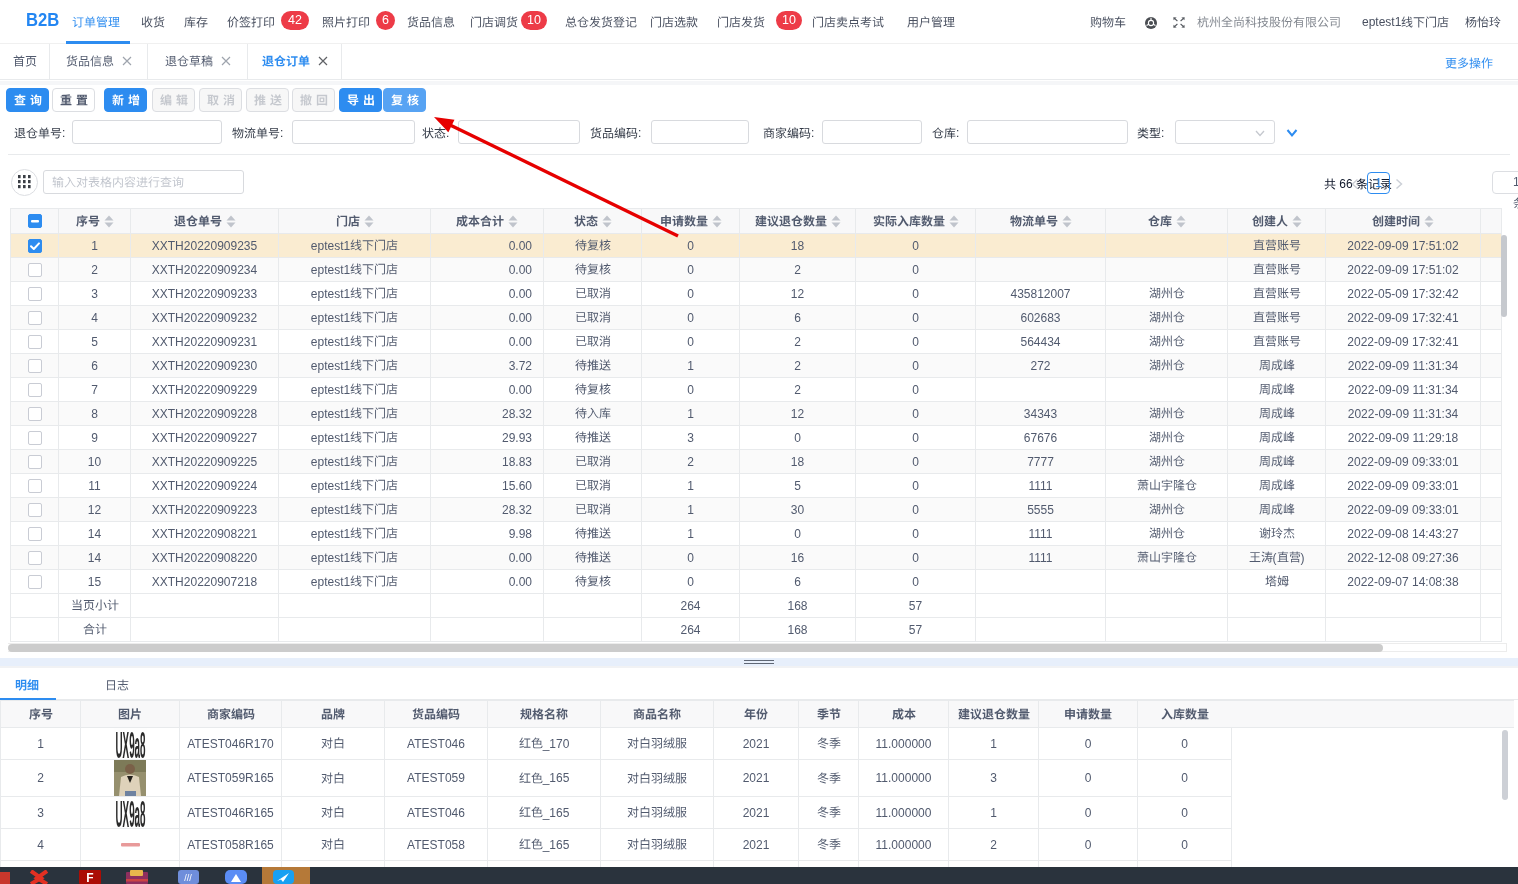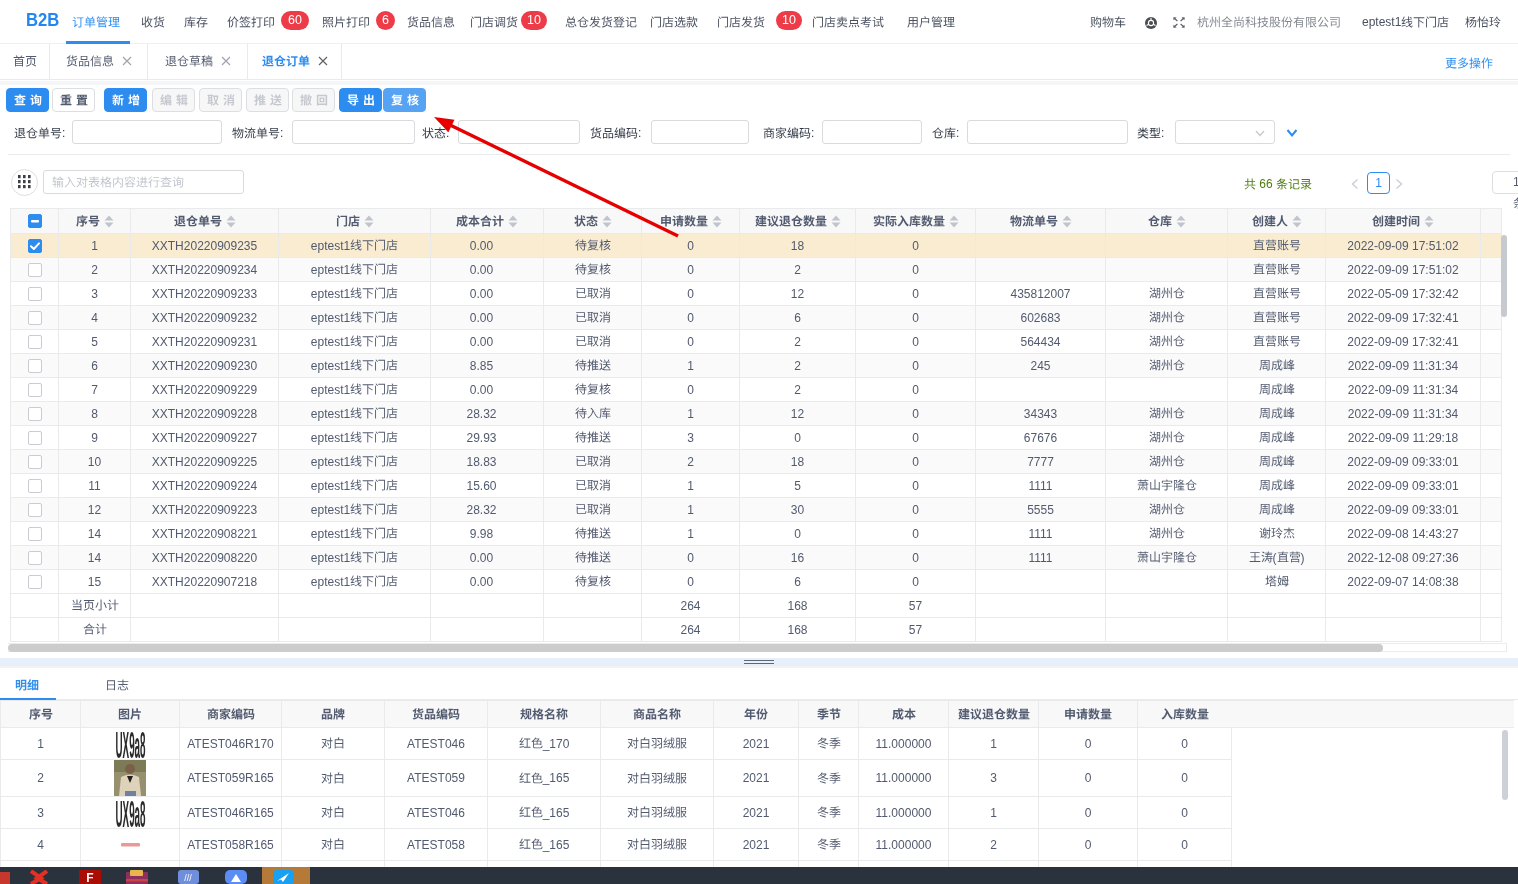--- a/index.html
+++ b/index.html
@@ -14,21 +14,21 @@
 .btn-dis{background:#f7f7f7;color:#c5c8ce;border:1px solid #dcdee2}
 .btn-l{background:#57a3f3;color:#fff;border:1px solid #57a3f3}
 .inp{position:absolute;height:24px;border:1px solid #d8dade;border-radius:3px;background:#fff;top:120px}
 .lbl{position:absolute;top:126px;color:#333a47}
 table{border-collapse:collapse;table-layout:fixed}
 .mt td,.mt th{border:1px solid #e8eaec;overflow:hidden;white-space:nowrap;font-weight:normal}
 .mt th{background:#f8f8f9;height:25px}
 .mt td{height:24px;text-align:center}
 .mt .str td{background:#fafafa}
 .mt .sel td{background:#faecd1}
-.mt td.rt{padding-right:11px}
+.mt td.rt{text-align:right;padding-right:11px}
 .dt td,.dt th{border:1px solid #e8eaec;overflow:hidden;white-space:nowrap;font-weight:normal;text-align:center}
 .dt th{background:#f8f8f9;height:27px}
 .dt td{height:32px}
 </style></head><body>
 <div class="abs" style="left:0;top:0;width:1518px;height:44px;background:#fff;border-bottom:1px solid #f0f0f0"></div>
 <div class="abs" style="left:26px;top:9px;font-weight:bold;font-size:19px;color:#2386f2;transform:scaleX(.875);transform-origin:0 0">B2B</div>
 <div class="abs" style="left:72px;top:15px;color:#2d8cf0"><svg class="zh" width="48" height="12" style="vertical-align:-1.5px;" viewBox="0 0 48 12">
       <g transform="translate(0,10.5) scale(0.012000,-0.012000)" fill="currentColor">
         <use href="#r8ba2" x="0"></use>
         <use href="#r5355" x="1000"></use>
@@ -118,21 +118,21 @@
     </svg></div>
 <div class="abs" style="left:907px;top:15px;color:#495060"><svg class="zh" width="48" height="12" style="vertical-align:-1.5px;" viewBox="0 0 48 12">
       <g transform="translate(0,10.5) scale(0.012000,-0.012000)" fill="currentColor">
         <use href="#r7528" x="0"></use>
         <use href="#r6237" x="1000"></use>
         <use href="#r7ba1" x="2000"></use>
         <use href="#r7406" x="3000"></use>
       </g>
     </svg></div>
 <div class="abs" style="left:66px;top:41px;width:64px;height:3px;background:#2d8cf0"></div>
-<div class="abs" style="left:281px;top:11px;width:28px;height:19px;background:#ed3b47;border-radius:10px;color:#fff;text-align:center;line-height:19px;font-size:12.5px">60</div>
+<div class="abs" style="left:281px;top:11px;width:28px;height:19px;background:#ed3b47;border-radius:10px;color:#fff;text-align:center;line-height:19px;font-size:12.5px">42</div>
 <div class="abs" style="left:376px;top:11px;width:19px;height:19px;background:#ed3b47;border-radius:10px;color:#fff;text-align:center;line-height:19px;font-size:12.5px">6</div>
 <div class="abs" style="left:521px;top:11px;width:26px;height:19px;background:#ed3b47;border-radius:10px;color:#fff;text-align:center;line-height:19px;font-size:12.5px">10</div>
 <div class="abs" style="left:776px;top:11px;width:26px;height:19px;background:#ed3b47;border-radius:10px;color:#fff;text-align:center;line-height:19px;font-size:12.5px">10</div>
 <div class="abs" style="left:1090px;top:15px;color:#495060"><svg class="zh" width="36" height="12" style="vertical-align:-1.5px;" viewBox="0 0 36 12">
       <g transform="translate(0,10.5) scale(0.012000,-0.012000)" fill="currentColor">
         <use href="#r8d2d" x="0"></use>
         <use href="#r7269" x="1000"></use>
         <use href="#r8f66" x="2000"></use>
       </g>
     </svg></div>
@@ -369,21 +369,21 @@
         <use href="#r8868" x="3000"></use>
         <use href="#r683c" x="4000"></use>
         <use href="#r5185" x="5000"></use>
         <use href="#r5bb9" x="6000"></use>
         <use href="#r8fdb" x="7000"></use>
         <use href="#r884c" x="8000"></use>
         <use href="#r67e5" x="9000"></use>
         <use href="#r8be2" x="10000"></use>
       </g>
     </svg></div>
-<div class="abs" style="left:1244px;top:177px;color:#4d7c0f"><svg class="zh" width="12" height="12" style="vertical-align:-1.5px;" viewBox="0 0 12 12">
+<div class="abs" style="left:1324px;top:177px;color:#0f172a"><svg class="zh" width="12" height="12" style="vertical-align:-1.5px;" viewBox="0 0 12 12">
       <g transform="translate(0,10.5) scale(0.012000,-0.012000)" fill="currentColor">
         <use href="#r5171" x="0"></use>
       </g>
     </svg> 66 <svg class="zh" width="36" height="12" style="vertical-align:-1.5px;" viewBox="0 0 36 12">
       <g transform="translate(0,10.5) scale(0.012000,-0.012000)" fill="currentColor">
         <use href="#r6761" x="0"></use>
         <use href="#r8bb0" x="1000"></use>
         <use href="#r5f55" x="2000"></use>
       </g>
     </svg></div>
@@ -759,32 +759,32 @@
         <td>6</td>
         <td>XXTH20220909230</td>
         <td>eptest1<svg class="zh" width="48" height="12" style="vertical-align:-1.5px;" viewBox="0 0 48 12">
             <g transform="translate(0,10.5) scale(0.012000,-0.012000)" fill="currentColor">
               <use href="#r7ebf" x="0"></use>
               <use href="#r4e0b" x="1000"></use>
               <use href="#r95e8" x="2000"></use>
               <use href="#r5e97" x="3000"></use>
             </g>
           </svg></td>
-        <td class="rt">8.85</td>
+        <td class="rt">3.72</td>
         <td><svg class="zh" width="36" height="12" style="vertical-align:-1.5px;" viewBox="0 0 36 12">
             <g transform="translate(0,10.5) scale(0.012000,-0.012000)" fill="currentColor">
               <use href="#r5f85" x="0"></use>
               <use href="#r63a8" x="1000"></use>
               <use href="#r9001" x="2000"></use>
             </g>
           </svg></td>
         <td>1</td>
         <td>2</td>
         <td>0</td>
-        <td>245</td>
+        <td>272</td>
         <td><svg class="zh" width="36" height="12" style="vertical-align:-1.5px;" viewBox="0 0 36 12">
             <g transform="translate(0,10.5) scale(0.012000,-0.012000)" fill="currentColor">
               <use href="#r6e56" x="0"></use>
               <use href="#r5dde" x="1000"></use>
               <use href="#r4ed3" x="2000"></use>
             </g>
           </svg></td>
         <td><svg class="zh" width="36" height="12" style="vertical-align:-1.5px;" viewBox="0 0 36 12">
             <g transform="translate(0,10.5) scale(0.012000,-0.012000)" fill="currentColor">
               <use href="#r5468" x="0"></use>

